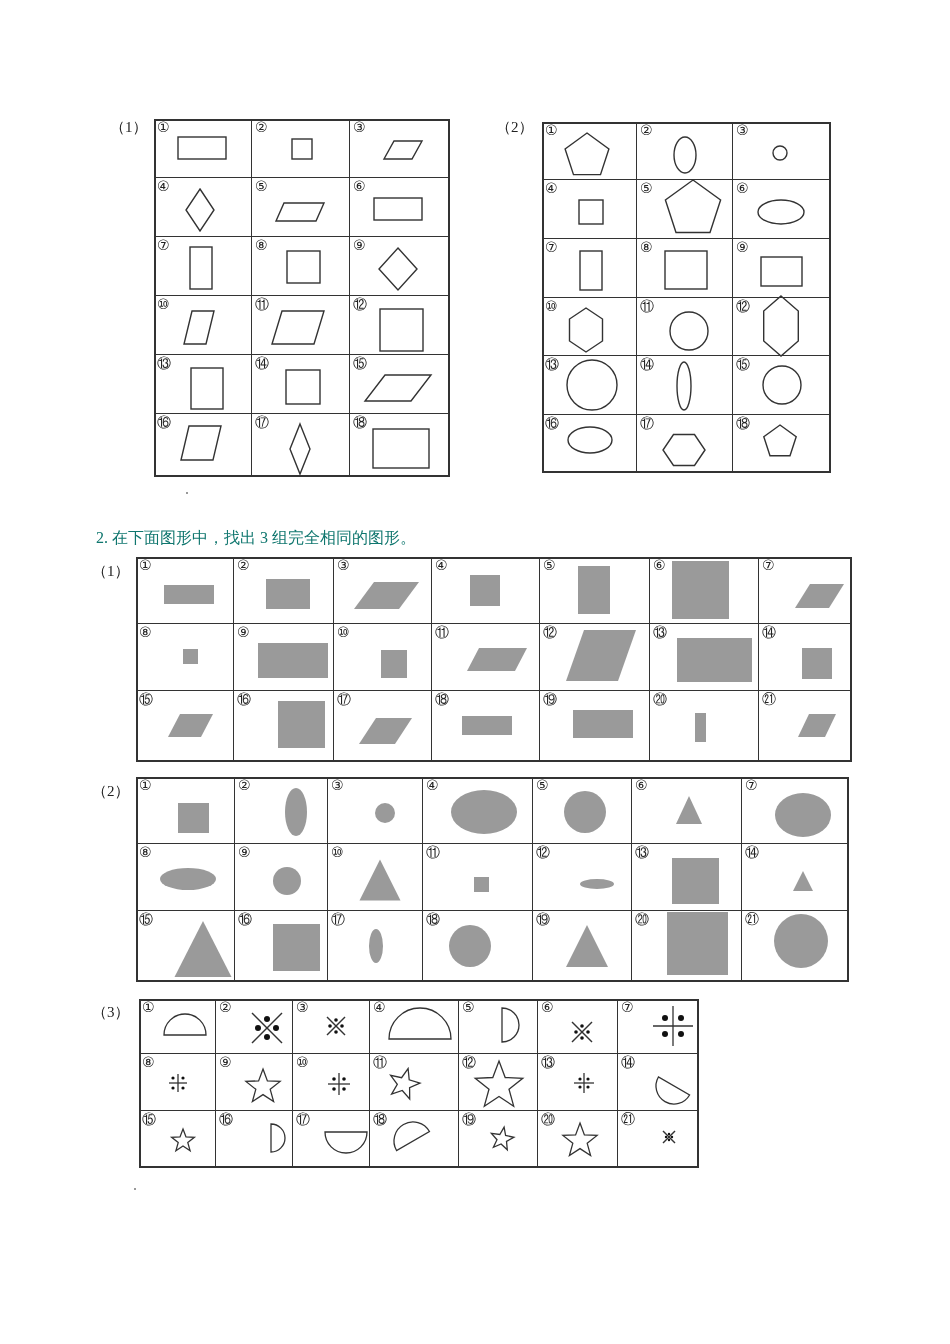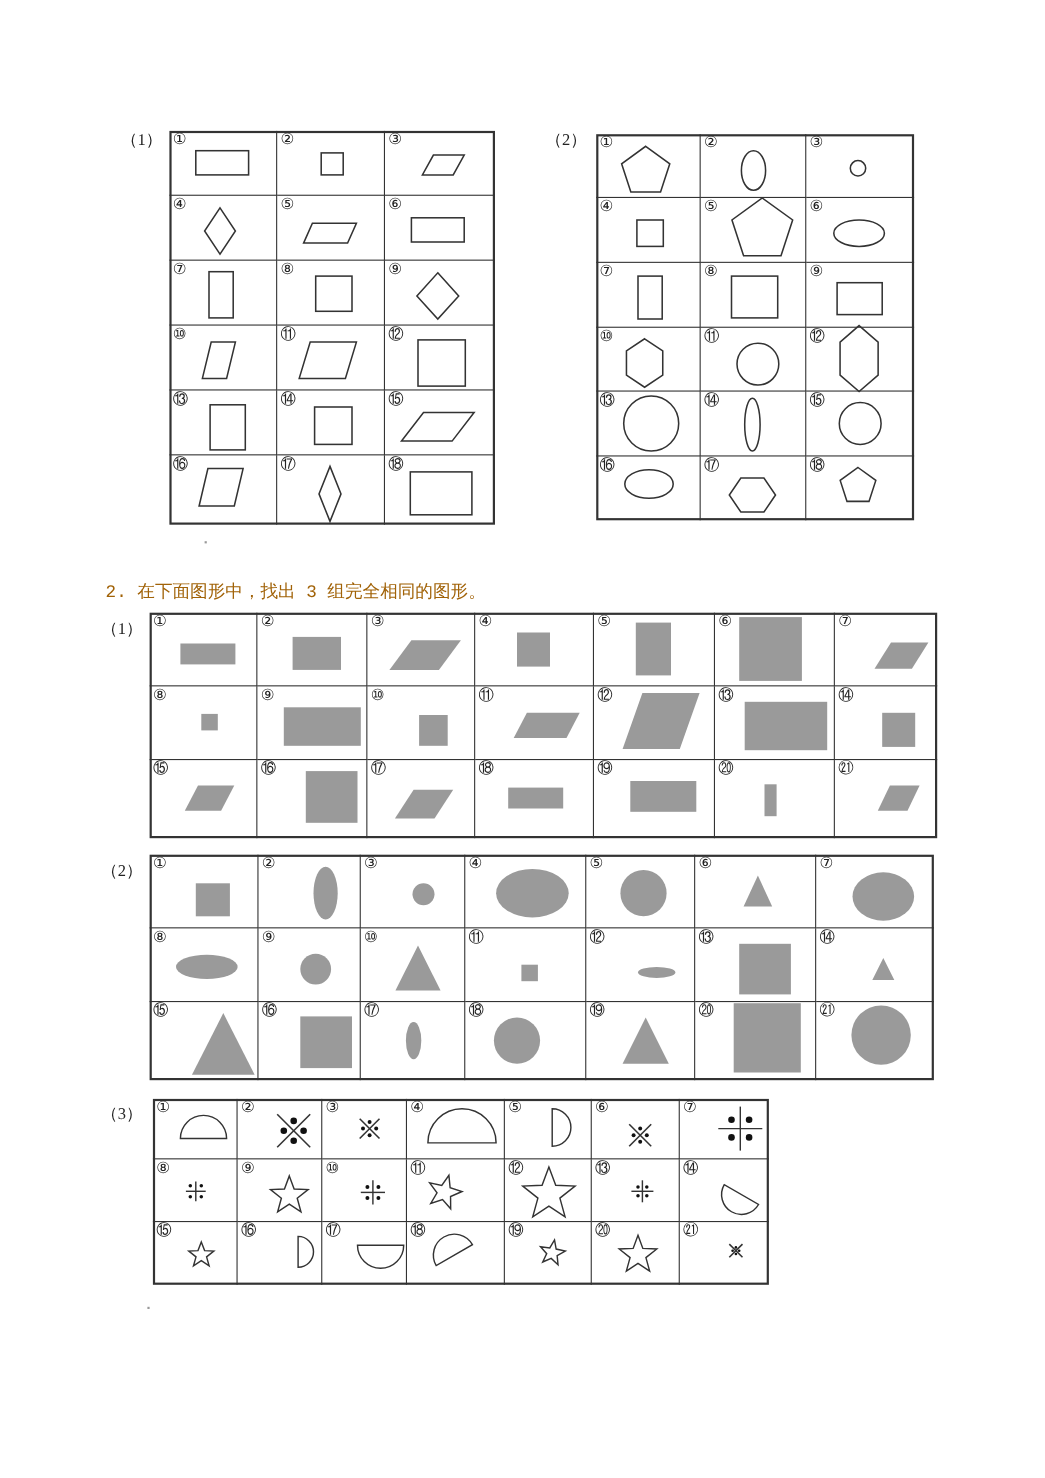--- a/index.html
+++ b/index.html
@@ -1,20 +1,20 @@
 <!DOCTYPE html>
 <html><head>
 <meta charset="utf-8">
 <style>
   html, body { margin: 0; padding: 0; background: #ffffff; }
   body { width: 950px; height: 1344px; position: relative; overflow: hidden;
          font-family: "DejaVu Serif", "Liberation Serif", serif; color: #111; }
   .abs { position: absolute; }
   .label { font-size: 15px; color: #222; font-family: "Liberation Serif", "DejaVu Serif", serif; }
-  .heading { font-size: 16px; color: #a16207; font-family: Liberation Mono, monospace; }
+  .heading { font-size: 16px; color: #0f766e; font-family: Liberation Serif, serif; }
   .grid { position: absolute; border: 2px solid #333; box-sizing: border-box; }
   .cell { position: absolute; border-right: 1.5px solid #333; border-bottom: 1.5px solid #333; box-sizing: border-box; }
   .num { position: absolute; left: 3px; top: 1px; font-size: 14px; line-height: 14px; color: #222;
          font-family: "DejaVu Sans", "Liberation Sans", sans-serif; }
   svg.shape { position: absolute; left: 0; top: 0; overflow: visible; }
   .dot { position: absolute; width: 2px; height: 2px; background: #999; }
 </style>
 </head>
 <body>
 

